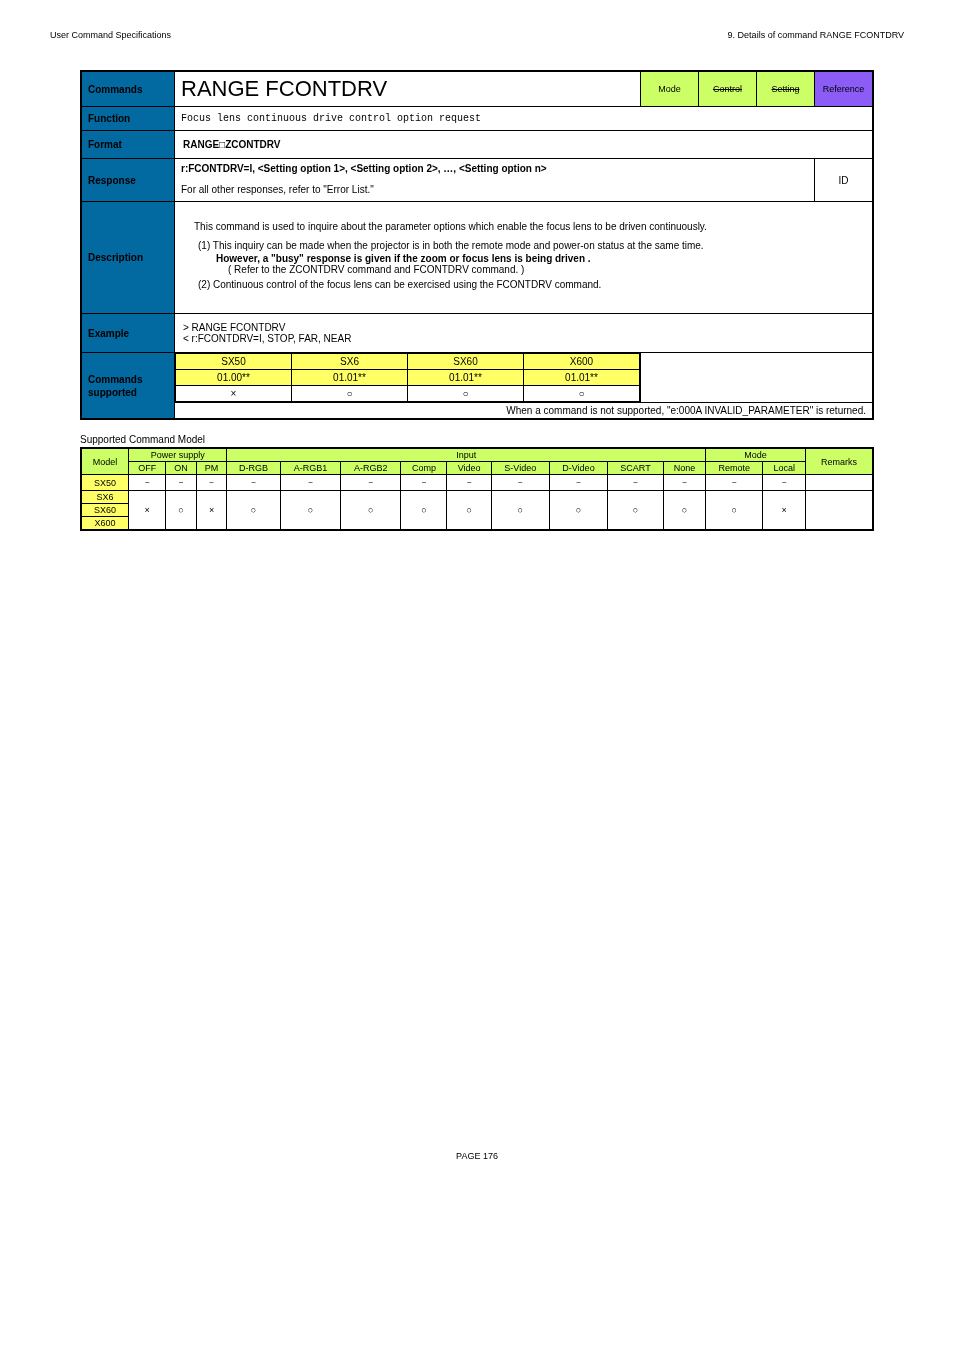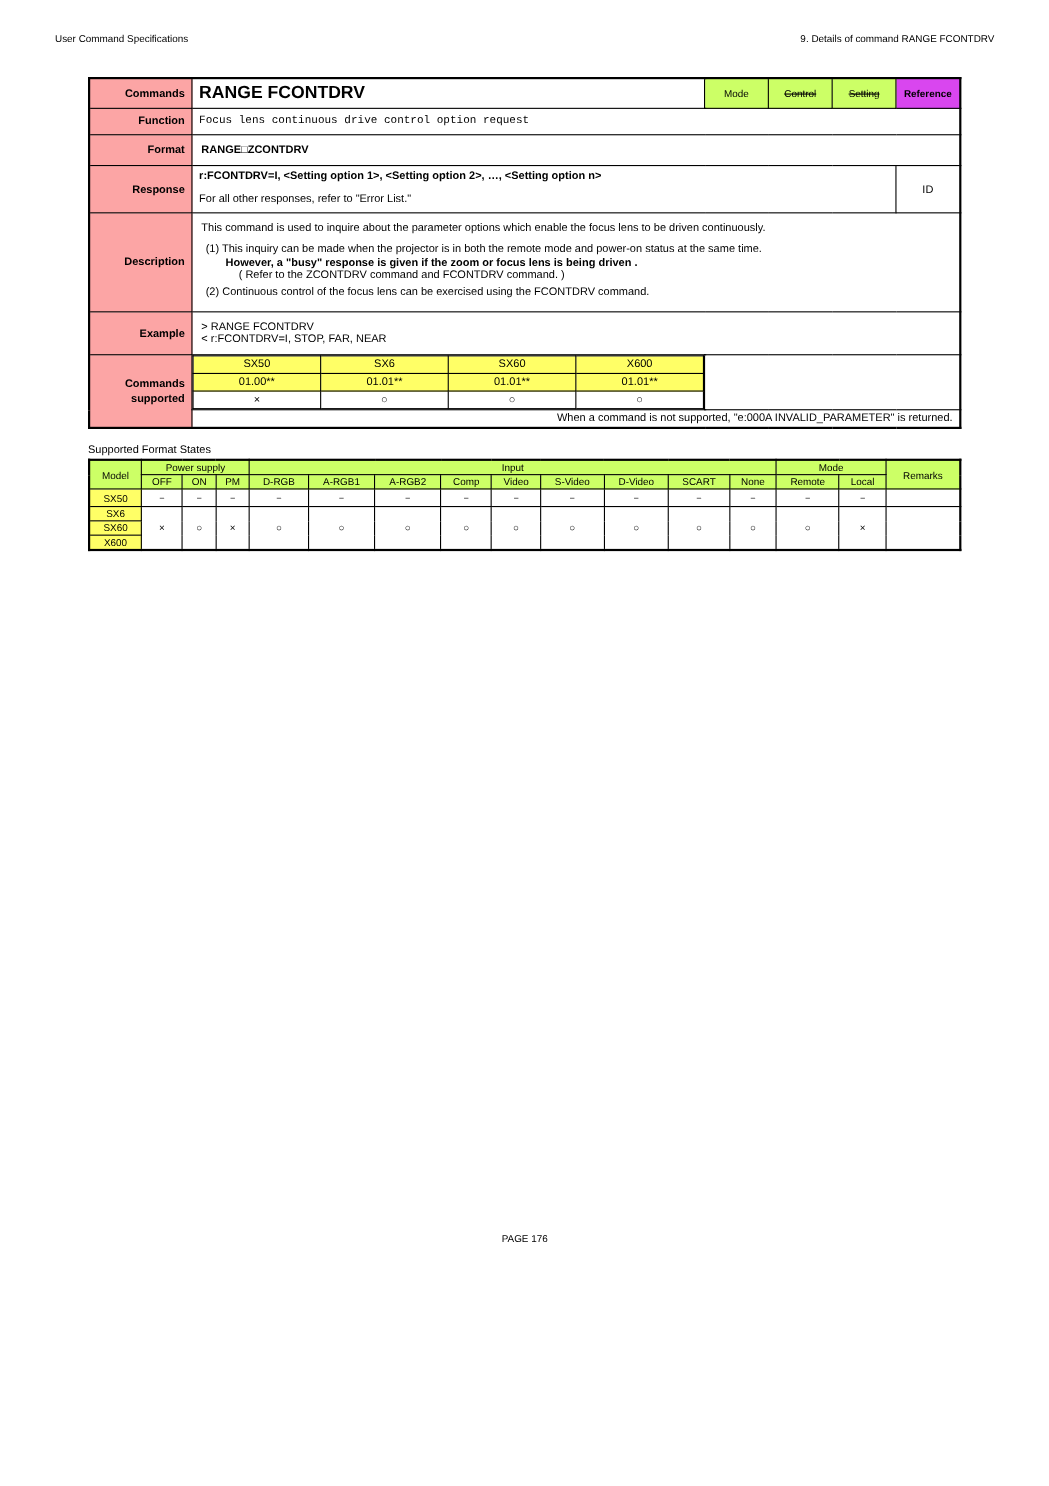--- a/index.html
+++ b/index.html
@@ -25,30 +25,30 @@
     border-collapse: collapse;
     width: 100%;
     border: 2px solid #000;
   }
   .main-table td {
     border: 1px solid #000;
     padding: 4px 6px;
     vertical-align: middle;
   }
   .label-cell {
-    background: #fca5a5;
+    background: #0369a1;
     font-weight: bold;
-    text-align: right;
+    text-align: left;
     width: 80px;
     font-size: 10px;
     padding-right: 6px;
   }
   .title-cell {
-    font-size: 16px;
-    font-weight: bold;
+    font-size: 22px;
+    font-weight: normal;
     padding: 6px 8px;
   }
   .badge {
     background: #ccff66;
     font-size: 9px;
     text-align: center;
     width: 45px;
     padding: 2px;
   }
   .badge.strike {
@@ -111,21 +111,21 @@
 <div class="content">
 
 <table class="main-table">
   <tbody>
         <tr>
     <td class="label-cell">Commands</td>
     <td class="title-cell" colspan="4">RANGE FCONTDRV</td>
     <td class="badge">Mode</td>
     <td class="badge strike">Control</td>
     <td class="badge strike">Setting</td>
-    <td class="badge" style="background:#d946ef;font-weight:bold;">Reference</td>
+    <td class="badge" style="background:#8b5cf6;">Reference</td>
   </tr>
   <tr>
     <td class="label-cell">Function</td>
     <td colspan="8" style="padding:6px;font-family:Liberation Mono, monospace;">Focus lens continuous drive control option request</td>
   </tr>
   <tr>
     <td class="label-cell">Format</td>
     <td colspan="8" style="font-weight:bold;padding:8px;">RANGE□ZCONTDRV</td>
   </tr>
   <tr>
@@ -133,21 +133,21 @@
     <td colspan="7" style="font-weight:bold;border-bottom:none;padding:4px 6px;">r:FCONTDRV=I, &lt;Setting option 1&gt;, &lt;Setting option 2&gt;, …, &lt;Setting option n&gt;</td>
     <td rowspan="2" class="id-cell">ID</td>
   </tr>
   <tr>
     <td colspan="7" style="border-top:none;padding:6px;">
       <span>For all other responses, refer to </span><span style="cursor:pointer;">"Error List."</span>
     </td>
   </tr>
   <tr>
     <td class="label-cell">Description</td>
-    <td colspan="8" style="padding:8px;">
+    <td colspan="8" style="padding:19px;">
       <div style="margin-bottom:8px;">This command is used to inquire about the parameter options which enable the focus lens to be driven continuously.</div>
       <div style="padding-left:4px;">
         <div style="margin:4px 0;">(1) <span>This inquiry can be made when the projector is in both the remote mode and power-on status at the same time.</span>
           <div style="padding-left:18px;margin-top:2px;font-weight:bold;"><span>However, a "busy" response is given if the zoom or focus lens is being driven  .</span></div>
           <div style="padding-left:30px;"><span>( Refer to the ZCONTDRV command and FCONTDRV command.  )</span></div>
         </div>
         <div style="margin:4px 0;">(2) <span>Continuous control of the focus lens can be exercised using the FCONTDRV command.</span></div>
       </div>
     </td>
   </tr>
@@ -188,21 +188,21 @@
             </table>
     </td>
     <td colspan="4" style="border-left:1px solid #000;"></td>
   </tr>
   <tr>
     <td colspan="8" style="padding:2px 6px;text-align:right;">When a command is not supported, "e:000A INVALID_PARAMETER" is returned.</td>
   </tr>
 </tbody>
     </table>
 
-<div class="caption">Supported Format States</div>
+<div class="caption">Supported Command Model</div>
 
 <table class="states-table">
   <tbody>
         <tr>
     <th class="header-green" rowspan="2">Model</th>
     <th class="header-green" colspan="3">Power supply</th>
     <th class="header-green" colspan="9">Input</th>
     <th class="header-green" colspan="2">Mode</th>
     <th class="header-green" rowspan="2" style="width:60px;">Remarks</th>
   </tr>

